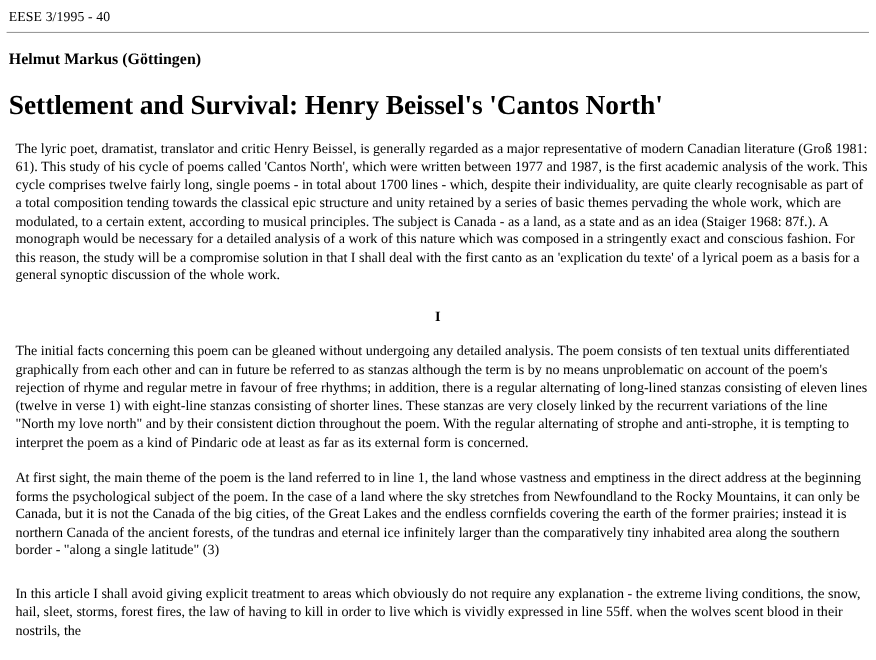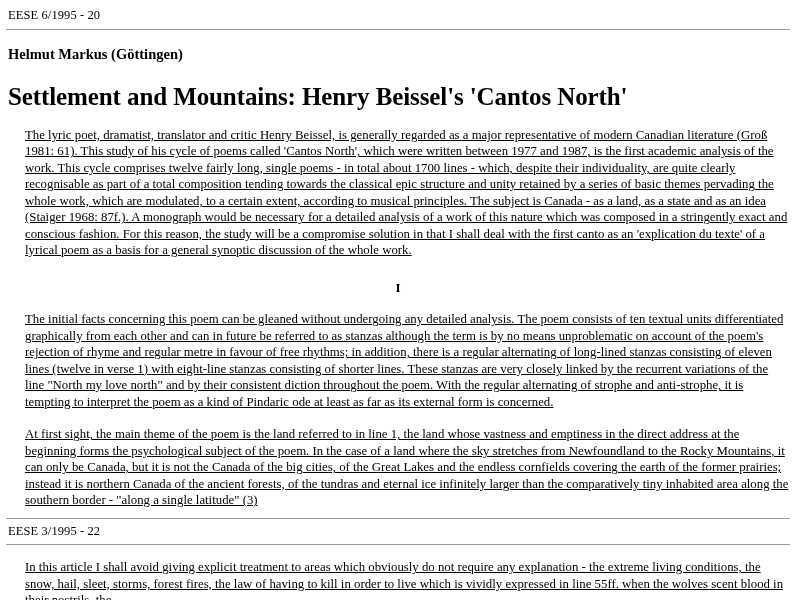--- a/index.html
+++ b/index.html
@@ -50,64 +50,58 @@
   h1.title {
     font-size: 25px;
     font-weight: bold;
     margin: 21px 0 0 2px;
     line-height: 1.1;
     letter-spacing: -0.1px;
   }
   p.body {
     font-size: 12.8px;
     line-height: 1.29;
-    margin: 16px 0 0 19px;
+    margin: 16px 0 0 8px;
     text-align: left;
-    text-decoration: underline;
   }
   p.body.tight {
     margin-top: 14px;
   }
   .section-num {
     font-size: 13px;
     font-weight: bold;
     text-align: center;
     margin: 13px 0 0 0;
     line-height: 1.1;
   }
   .spacer-sm { height: 9px; }
 </style>
 </head>
 <body>
 
 <div class="page">
 
   <div class="pagebreak first">
-    <div class="marker">EESE 6/1995 - 20</div>
+    <div class="marker">EESE 3/1995 - 40</div>
     <hr class="rule">
   </div>
 
   <div class="author">Helmut Markus (Göttingen)</div>
 
-  <h1 class="title">Settlement and Mountains: Henry Beissel's 'Cantos North'</h1>
+  <h1 class="title">Settlement and Survival: Henry Beissel's 'Cantos North'</h1>
 
   <p class="body">The lyric poet, dramatist, translator and critic Henry Beissel, is generally regarded as a major representative of modern Canadian literature (Groß 1981: 61). This study of his cycle of poems called 'Cantos North', which were written between 1977 and 1987, is the first academic analysis of the work. This cycle comprises twelve fairly long, single poems - in total about 1700 lines - which, despite their individuality, are quite clearly recognisable as part of a total composition tending towards the classical epic structure and unity retained by a series of basic themes pervading the whole work, which are modulated, to a certain extent, according to musical principles. The subject is Canada - as a land, as a state and as an idea (Staiger 1968: 87f.). A monograph would be necessary for a detailed analysis of a work of this nature which was composed in a stringently exact and conscious fashion. For this reason, the study will be a compromise solution in that I shall deal with the first canto as an 'explication du texte' of a lyrical poem as a basis for a general synoptic discussion of the whole work.</p>
 
   <div class="spacer-sm"></div>
 
 
   <div class="section-num">I</div>
 
   <p class="body">The initial facts concerning this poem can be gleaned without undergoing any detailed analysis. The poem consists of ten textual units differentiated graphically from each other and can in future be referred to as stanzas although the term is by no means unproblematic on account of the poem's rejection of rhyme and regular metre in favour of free rhythms; in addition, there is a regular alternating of long-lined stanzas consisting of eleven lines (twelve in verse 1) with eight-line stanzas consisting of shorter lines. These stanzas are very closely linked by the recurrent variations of the line "North my love north" and by their consistent diction throughout the poem. With the regular alternating of strophe and anti-strophe, it is tempting to interpret the poem as a kind of Pindaric ode at least as far as its external form is concerned.</p>
 
   <p class="body">At first sight, the main theme of the poem is the land referred to in line 1, the land whose vastness and emptiness in the direct address at the beginning forms the psychological subject of the poem. In the case of a land where the sky stretches from Newfoundland to the Rocky Mountains, it can only be Canada, but it is not the Canada of the big cities, of the Great Lakes and the endless cornfields covering the earth of the former prairies; instead it is northern Canada of the ancient forests, of the tundras and eternal ice infinitely larger than the comparatively tiny inhabited area along the southern border - "along a single latitude" (3)</p>
 
   <div class="spacer-sm"></div>
 
-  <div class="pagebreak">
-    <hr class="rule">
-    <div class="marker">EESE 3/1995 - 22</div>
-    <hr class="rule">
-  </div>
 
   <p class="body tight">In this article I shall avoid giving explicit treatment to areas which obviously do not require any explanation - the extreme living conditions, the snow, hail, sleet, storms, forest fires, the law of having to kill in order to live which is vividly expressed in line 55ff. when the wolves scent blood in their nostrils, the</p>
 
 </div>
 
 </body></html>

